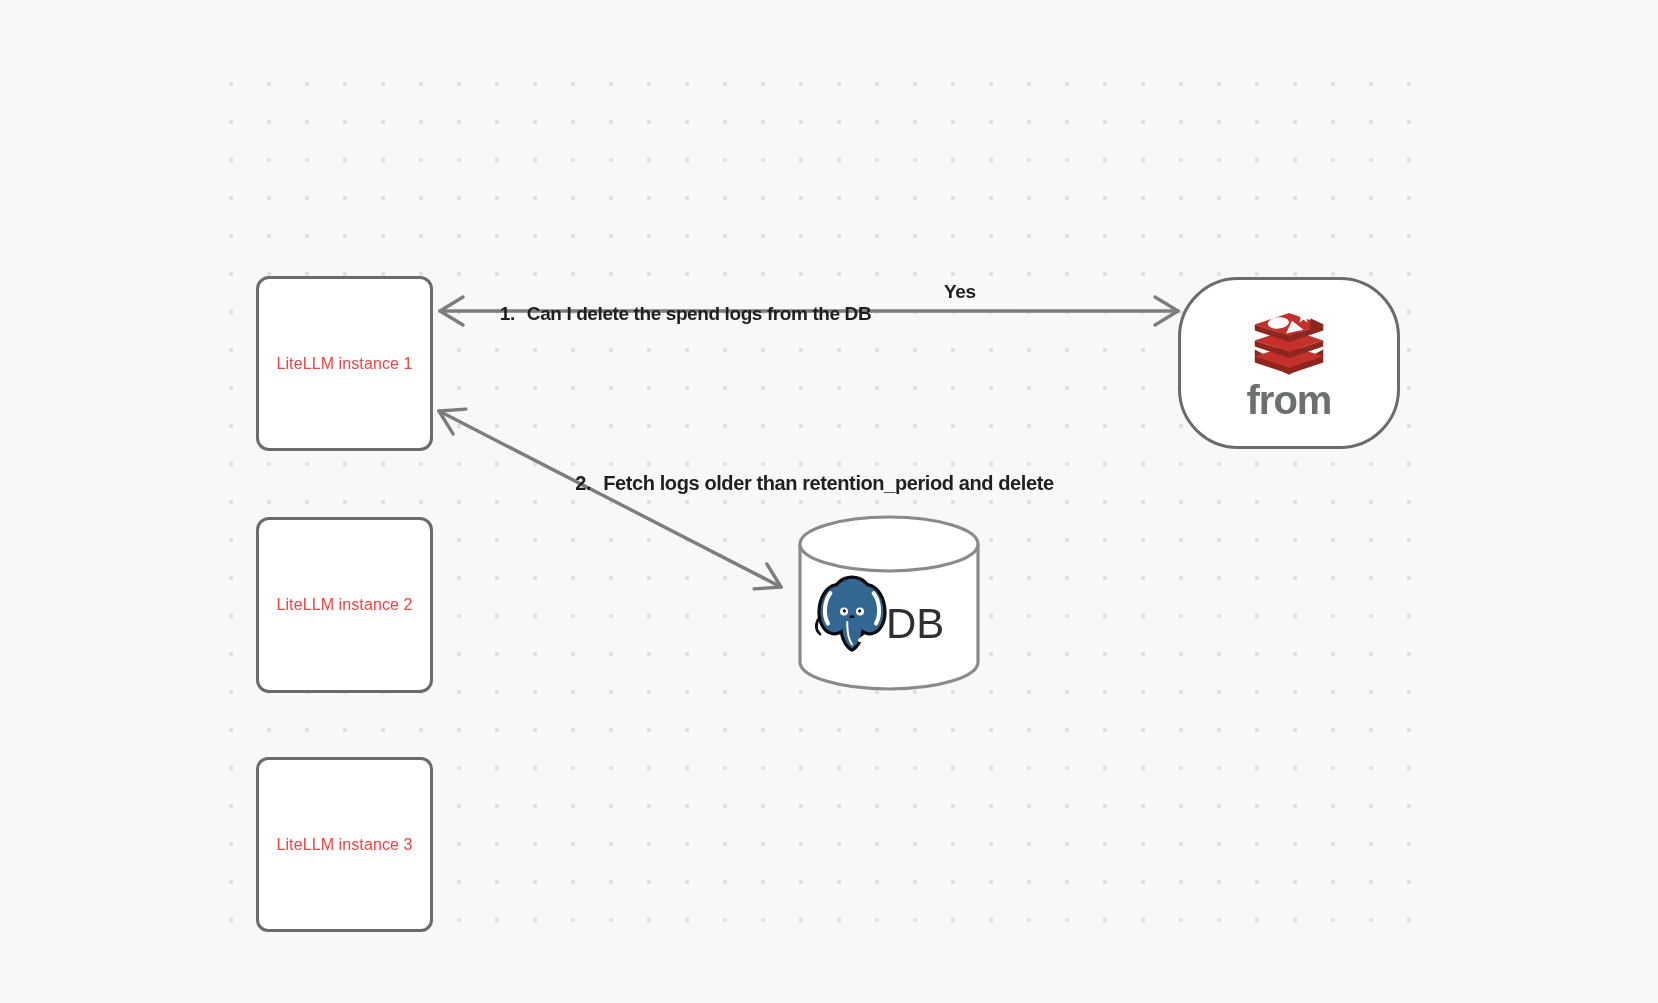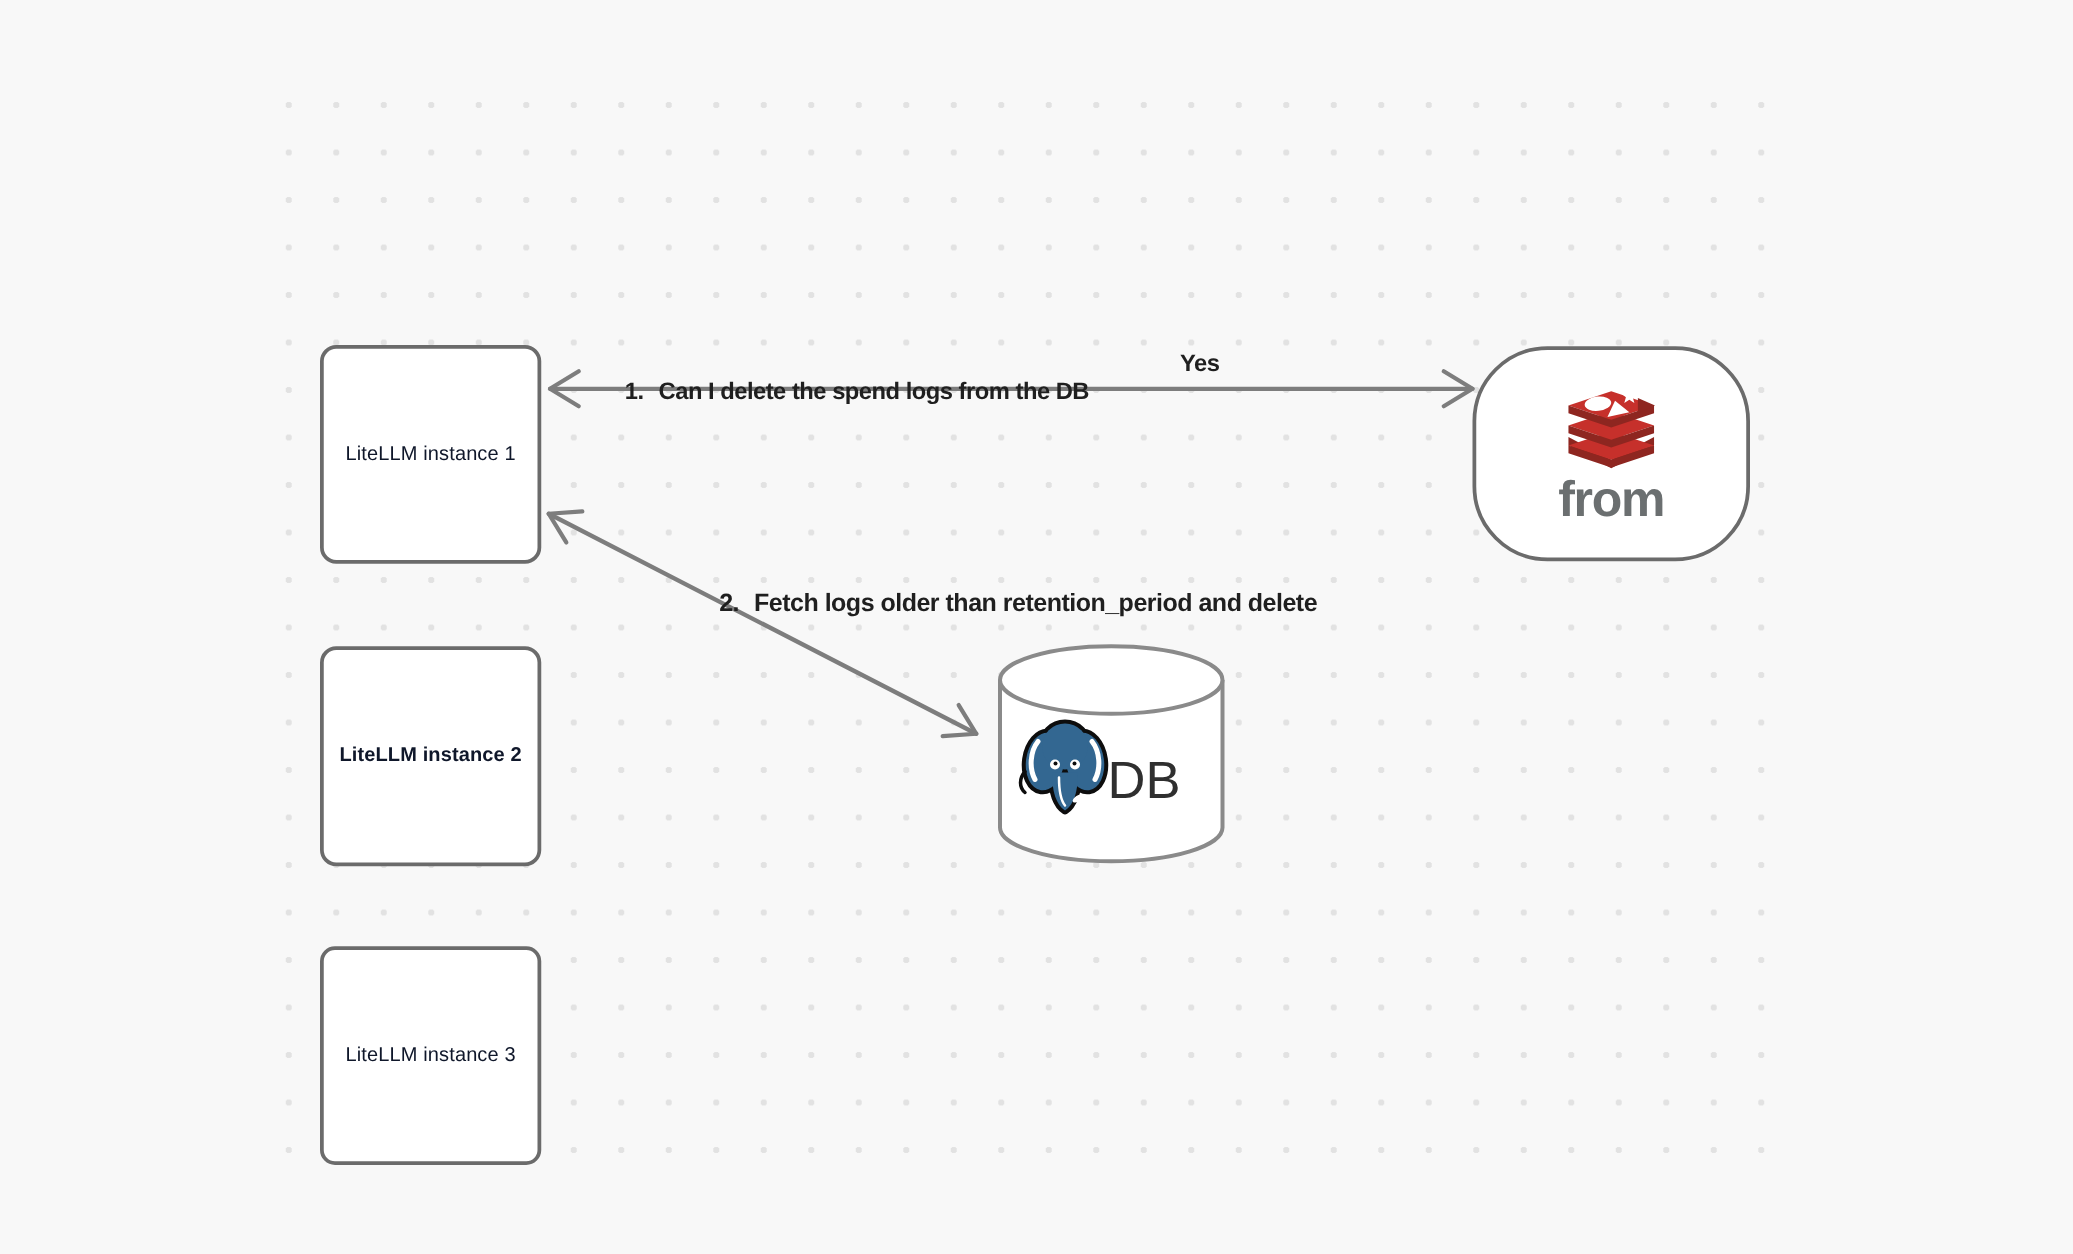--- a/index.html
+++ b/index.html
@@ -15,24 +15,24 @@
     background-position:0 0;
   }
   .overlay{position:absolute;left:0;top:0;pointer-events:none;}
   .shape-box{
     position:absolute;width:177px;height:175px;
     background:#ffffff;border:3px solid #6b6b6b;border-radius:13px;
     display:flex;align-items:center;justify-content:center;
     box-sizing:border-box;
   }
   .box-label{
-    font-size:16px;color:#0f172a;letter-spacing:.1px;
+    font-size:16px;color:#ef4444;letter-spacing:.1px;
   }
   #box1{left:256px;top:276px;}
-  #box2{left:256px;top:517px;height:176px;font-weight:bold;}
+  #box2{left:256px;top:517px;height:176px;}
   #box3{left:256px;top:757px;border-radius:12px;}
   .shape-redis{
     position:absolute;left:1178px;top:277px;width:222px;height:172px;
     background:#ffffff;border:3px solid #6b6b6b;border-radius:60px;
     box-sizing:border-box;
     display:flex;flex-direction:column;align-items:center;
   }
   .redis-cube{margin-top:30px;}
   .redis-word{
     margin-top:0px;

